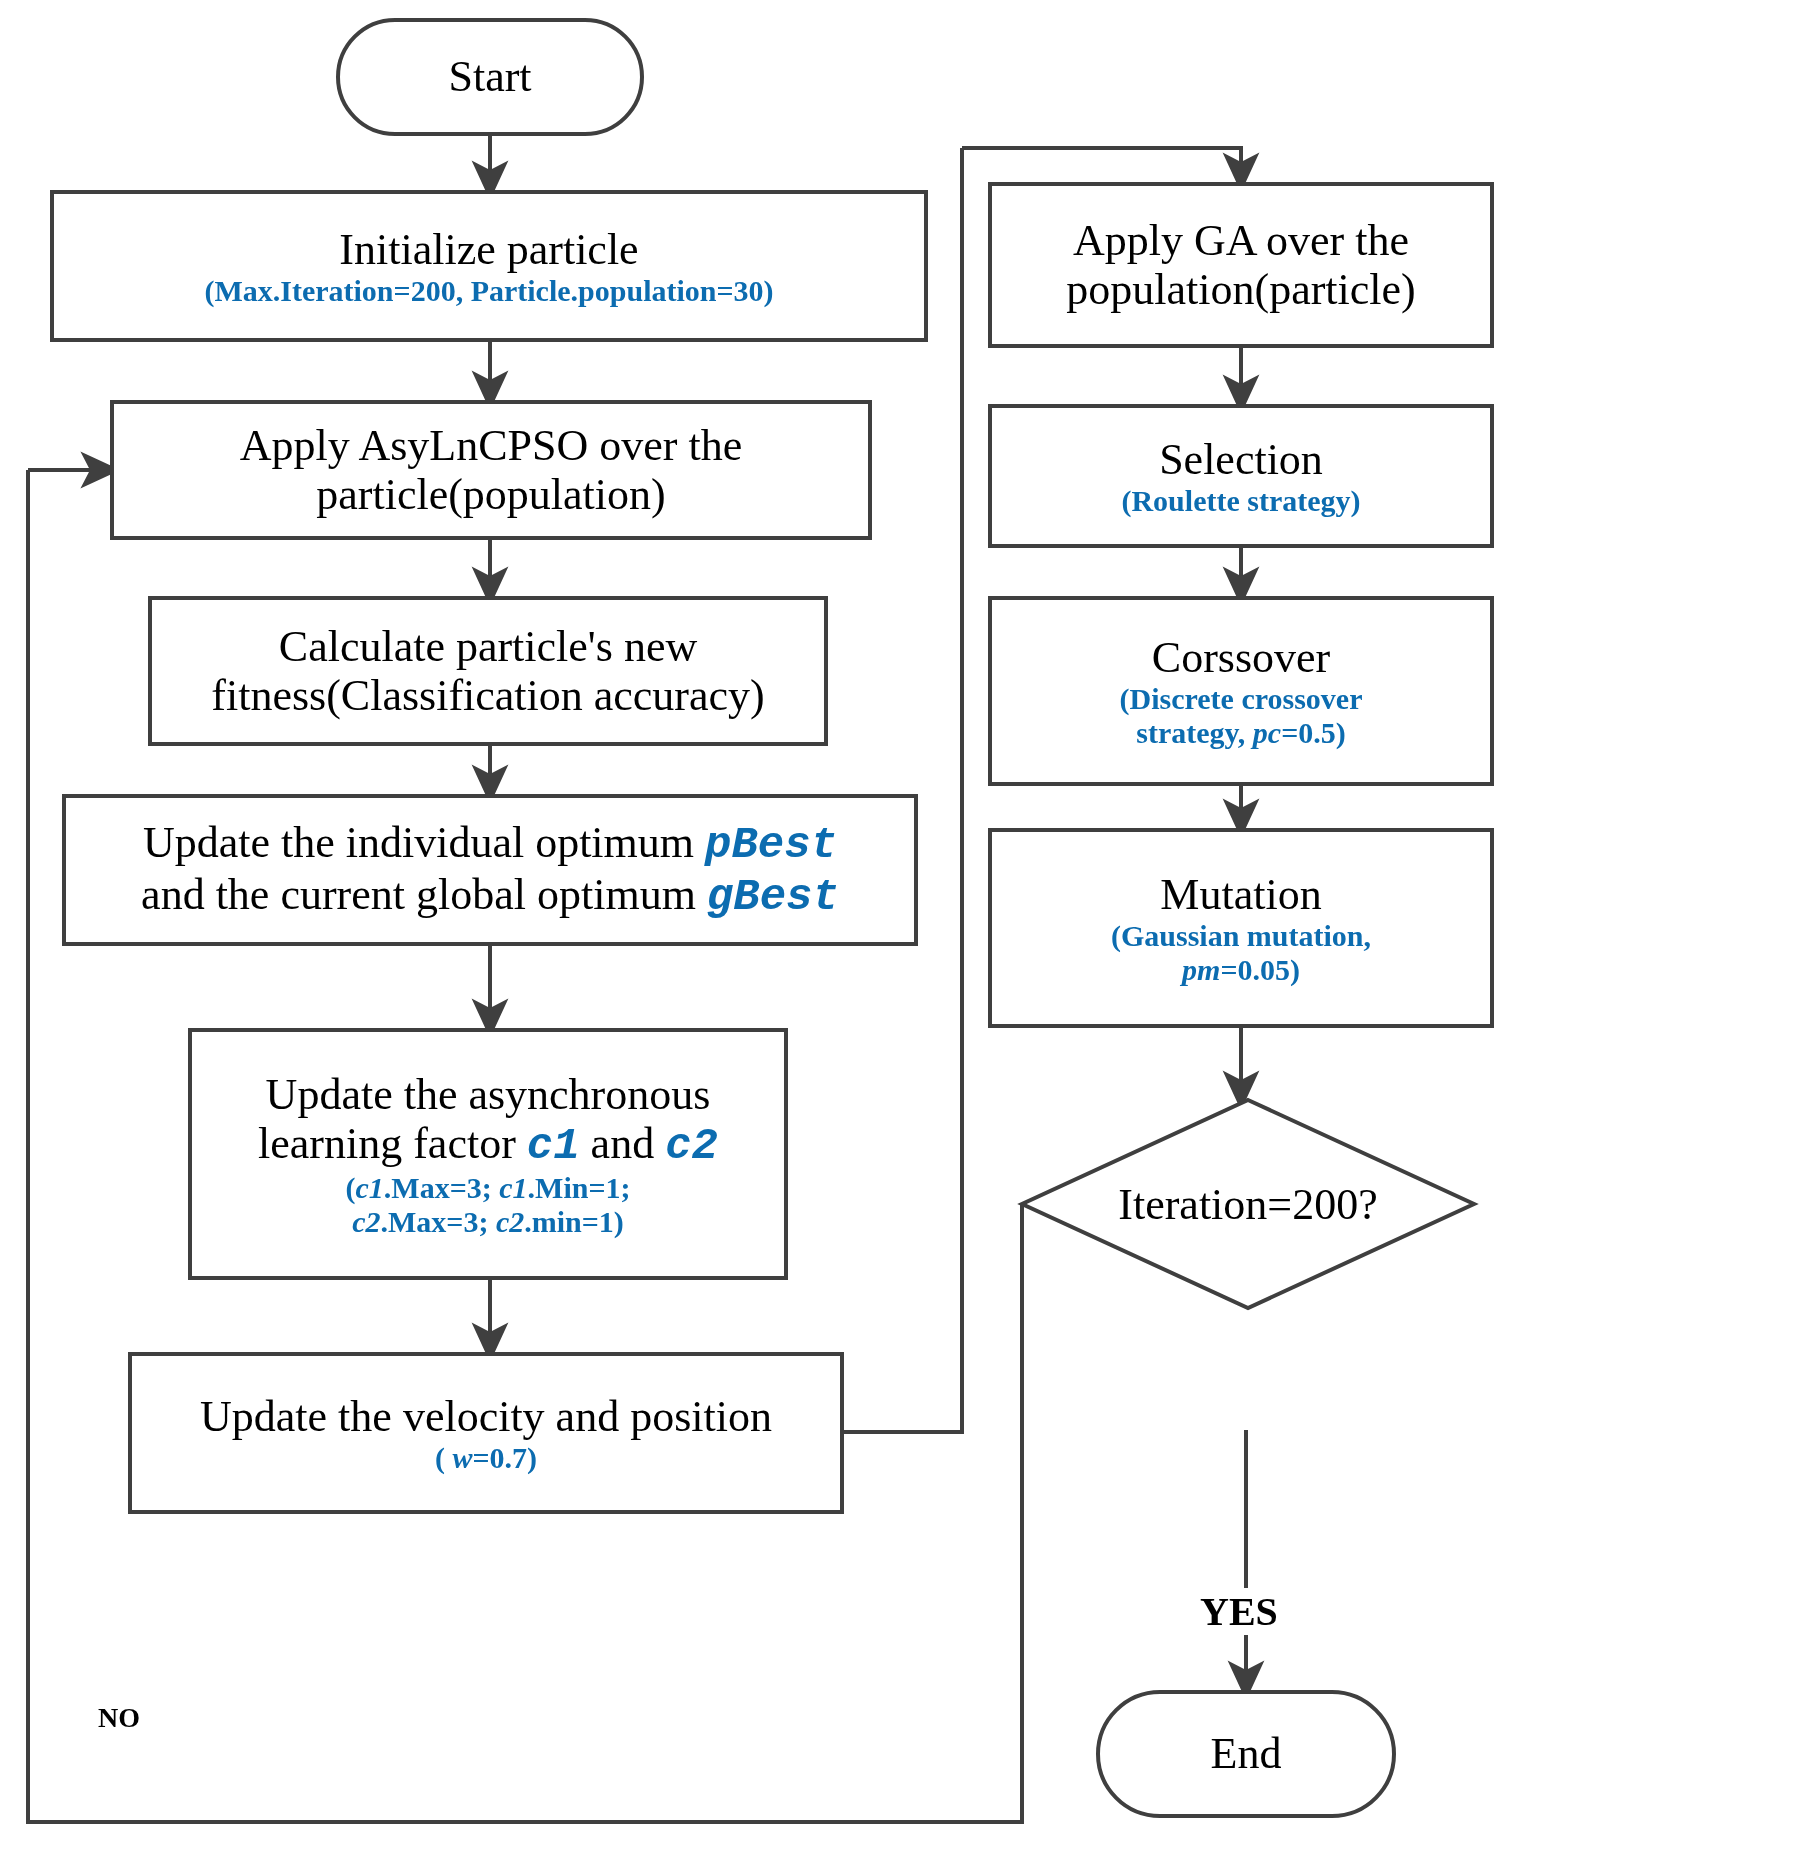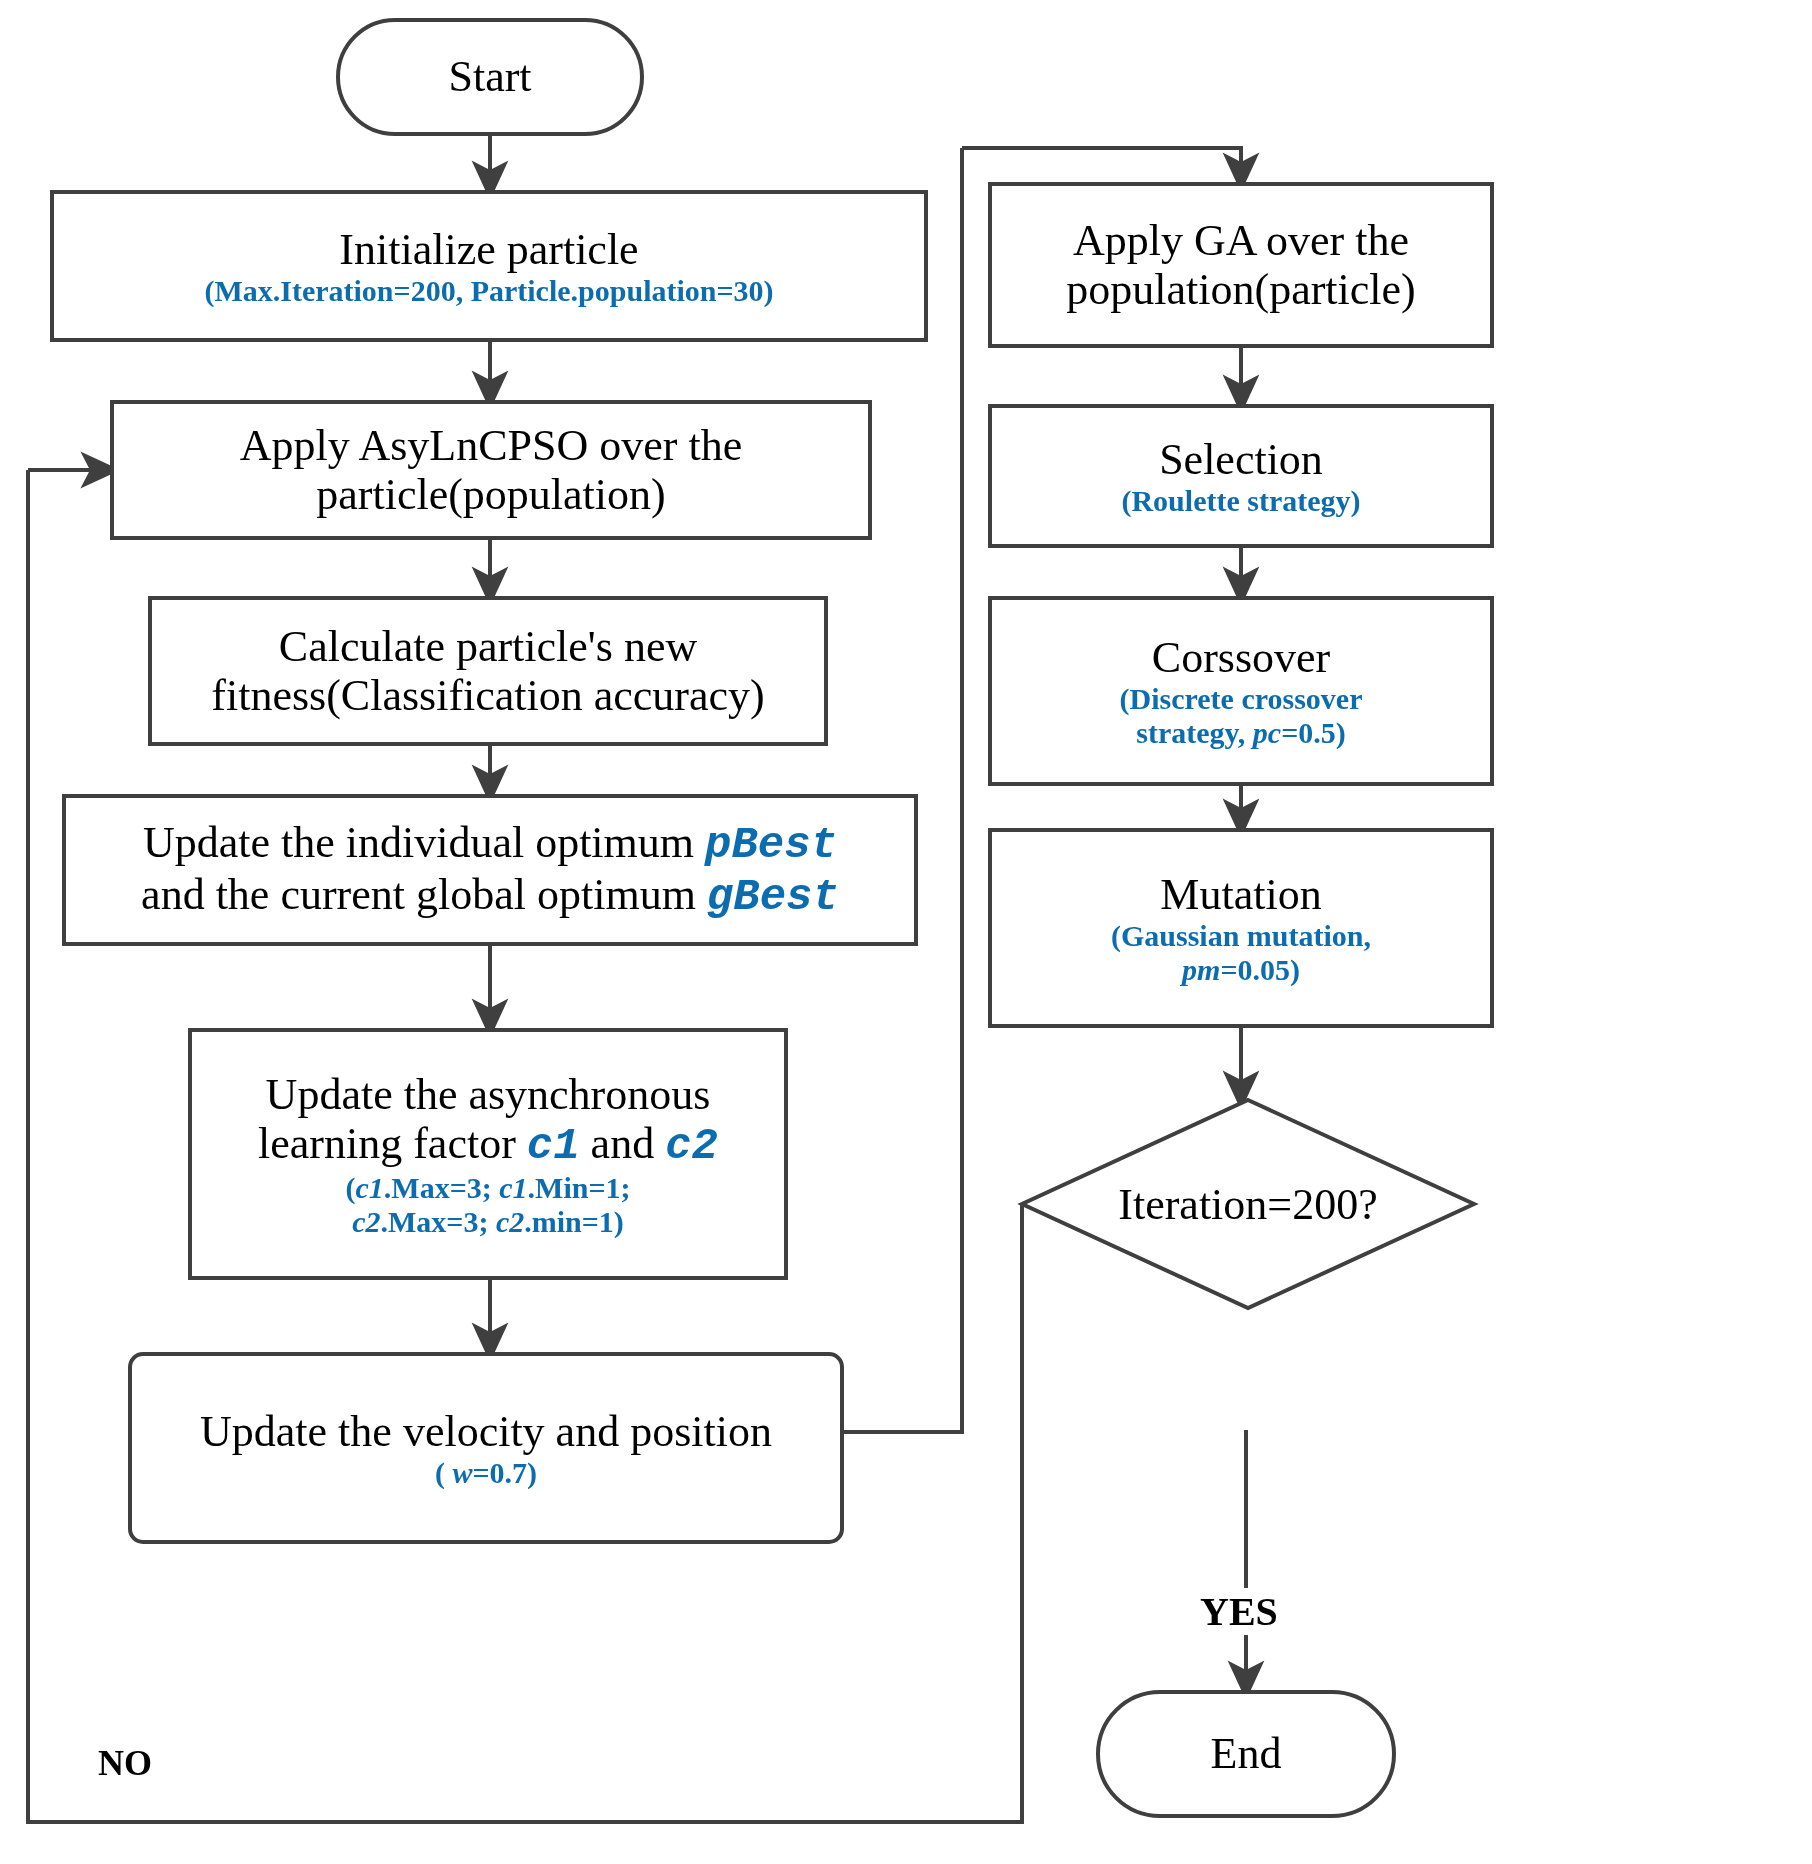--- a/index.html
+++ b/index.html
@@ -20,34 +20,34 @@
 
   .lbl{position:absolute;font-weight:bold;color:#000;background:#fff;padding:0 6px;}
 
   
   #n-start   {left:336px;  top:18px;   width:308px; height:118px;}
   #n-init    {left:50px;   top:190px;  width:878px; height:152px;}
   #n-pso     {left:110px;  top:400px;  width:762px; height:140px;}
   #n-fitness {left:148px;  top:596px;  width:680px; height:150px;}
   #n-update  {left:62px;   top:794px;  width:856px; height:152px;}
   #n-learn   {left:188px;  top:1028px; width:600px; height:252px;}
-  #n-velocity{left:128px;  top:1352px; width:716px; height:192px;border-radius:15px;}
+  #n-velocity{left:128px;  top:1352px; width:716px; height:162px;}
 
   #n-ga      {left:988px;  top:182px;  width:506px; height:166px;}
   #n-select  {left:988px;  top:404px;  width:506px; height:144px;}
   #n-cross   {left:988px;  top:596px;  width:506px; height:190px;}
   #n-mutate  {left:988px;  top:828px;  width:506px; height:200px;}
   #n-end     {left:1096px; top:1690px; width:300px; height:128px;}
 
   #n-decision{position:absolute;left:1022px;top:1100px;width:452px;height:208px;}
   #n-decision .dtext{position:absolute;inset:0;display:flex;align-items:center;
        justify-content:center;font-size:44px;color:#000;}
 
   #lbl-yes{left:1194px; top:1588px; font-size:40px;}
-  #lbl-no {left:92px;   top:1742px; font-size:36px;}
+  #lbl-no {left:92px;   top:1702px; font-size:28px;}
 
   .fs44{font-size:44px;}
   .fs38{font-size:30px;}
 </style>
 </head>
 <body>
 
 <div id="canvas">
 
   <svg class="wires" viewBox="0 0 1812 1864">

